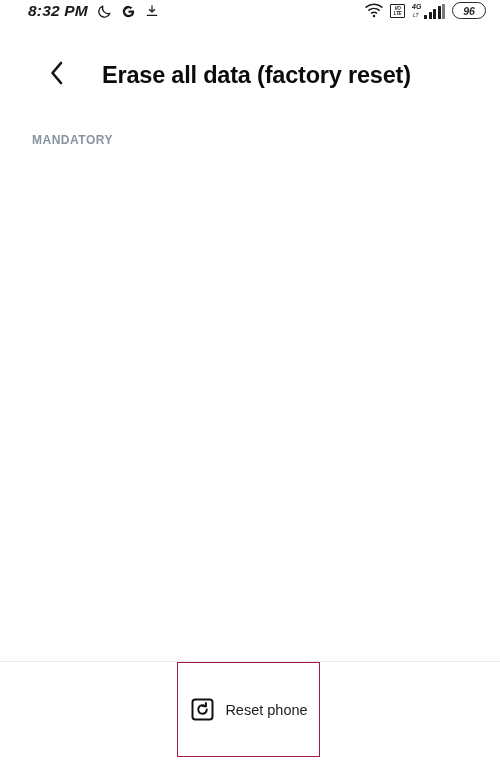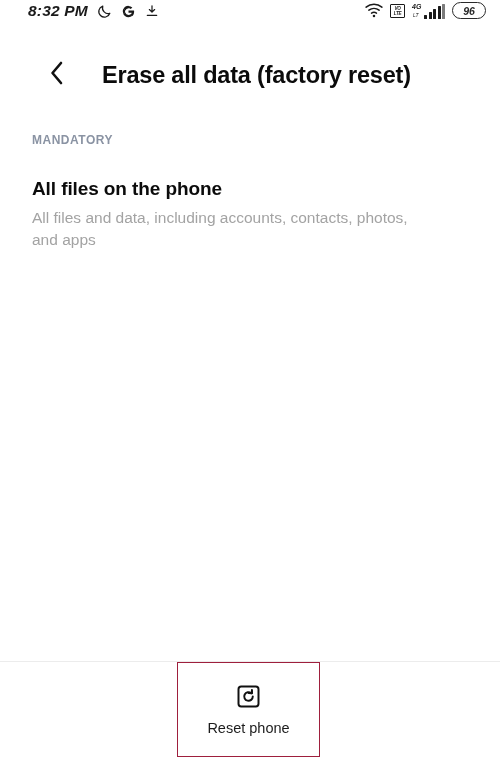--- a/index.html
+++ b/index.html
@@ -186,21 +186,20 @@
     box-sizing: border-box;
     pointer-events: none;
   }
   .reset-action {
     position: absolute;
     left: 177px;
     top: 662px;
     width: 143px;
     height: 95px;
     display: flex;
-    flex-direction: column;
     align-items: center;
     justify-content: center;
     gap: 10px;
     cursor: pointer;
     box-sizing: border-box;
   }
   .reset-icon {
     width: 26px;
     height: 26px;
     display: flex;
@@ -280,24 +279,20 @@
         <path d="M14 3L5.5 13 14 23" fill="none" stroke="#111111" stroke-width="2.6" stroke-linecap="round" stroke-linejoin="round"></path>
       </svg>
     </span>
   </div>
   <div class="page-title">Erase all data (factory reset)</div>
 </div>
 
 <div class="content">
   <div class="section-label">MANDATORY</div>
 
-  <div class="item">
-    <div class="item-title">All files on the phone</div>
-    <div class="item-sub">All files and data, including accounts, contacts, photos, and apps</div>
-  </div>
 
 </div>
 
 <div class="bottom-divider"></div>
 
 <div class="reset-action">
   <span class="reset-icon">
     <svg width="25" height="25" viewBox="0 0 24 24">
       <rect x="2.4" y="2.4" width="19.2" height="19.2" rx="2.6" ry="2.6" fill="none" stroke="#111111" stroke-width="1.9"></rect>
       <path d="M16.1 12a4.1 4.1 0 1 1-1.45-3.13" fill="none" stroke="#111111" stroke-width="1.9" stroke-linecap="round"></path>

